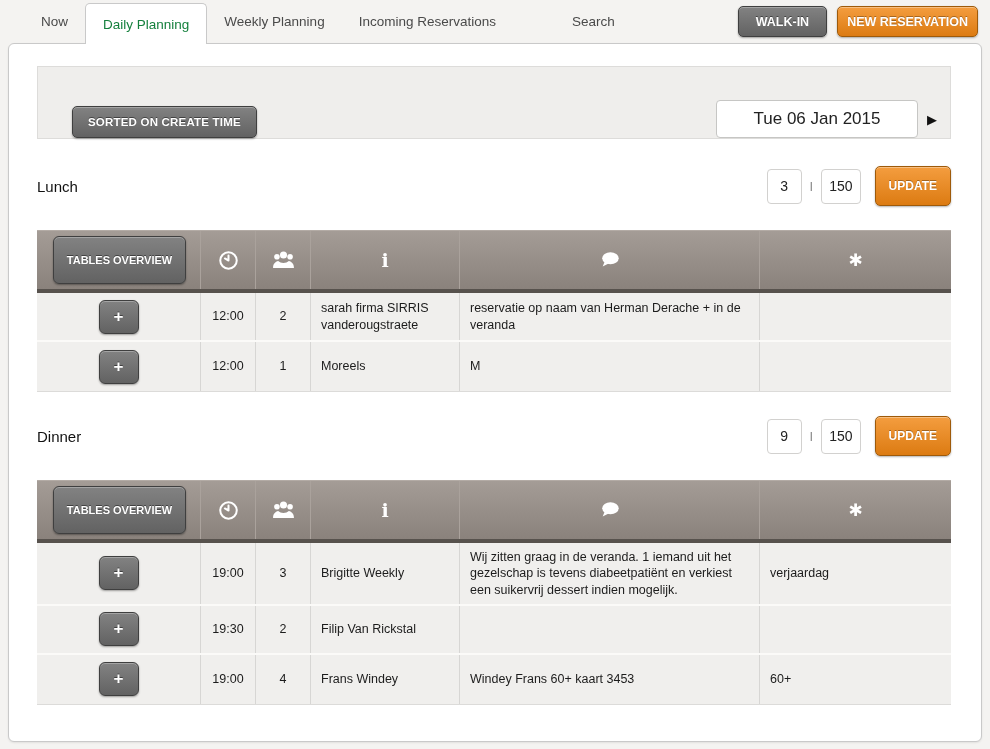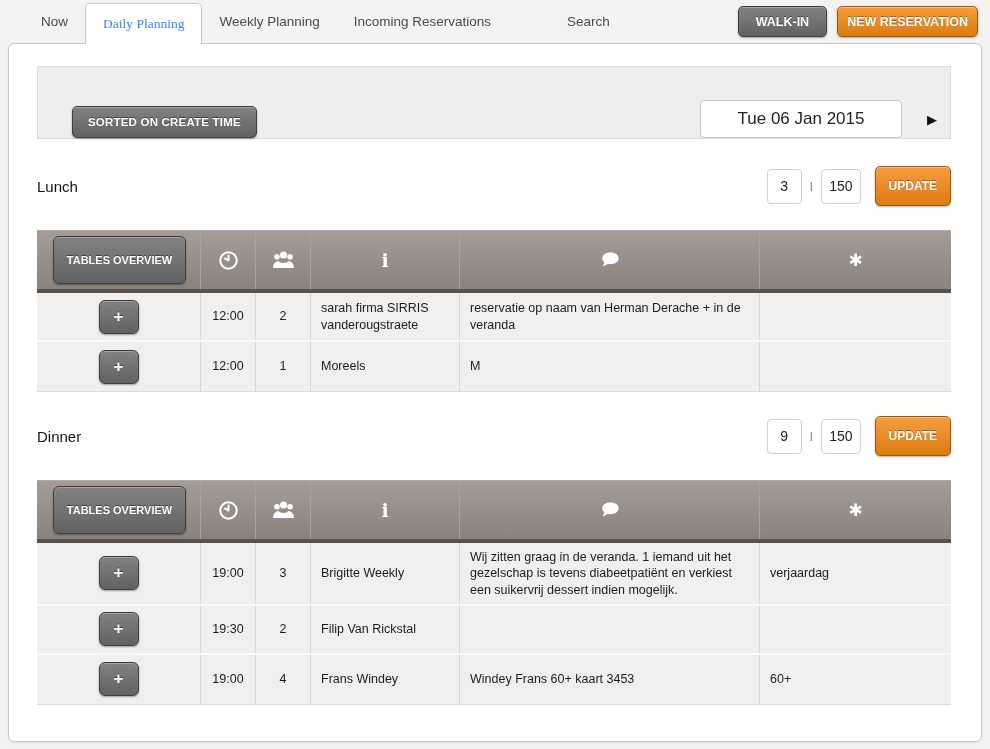--- a/index.html
+++ b/index.html
@@ -4,21 +4,21 @@
 <style>
   * { margin:0; padding:0; box-sizing:border-box; }
   html,body { width:990px; height:749px; }
   body { background:#f4f3f1; font-family:"Liberation Sans", sans-serif; overflow:hidden; }
 
   
   .tabbar { height:43px; display:flex; align-items:center; padding-left:24px; position:relative; z-index:2; }
   .tab { font-size:13.5px; color:#4a4a4a; padding:0 17px; white-space:nowrap; cursor:pointer; }
   .tab-active { align-self:flex-end; height:41px; display:flex; align-items:center;
     background:#fff; border:1px solid #c9c9c9; border-bottom:none; border-radius:5px 5px 0 0;
-    margin-bottom:-1px; position:relative; z-index:3; color:#3b82f6;font-family:Liberation Serif, serif; }
+    margin-bottom:-1px; position:relative; z-index:3; color:#15803d; }
   .tab-search { margin-left:42px; }
   .topbtns { margin-left:auto; display:flex; gap:10px; align-items:center; padding-right:12px; }
 
   
   .btn { display:inline-flex; align-items:center; justify-content:center; color:#fff;
     font-weight:bold; border-radius:5px; cursor:pointer; border:1px solid; white-space:nowrap; }
   .btn-gray { background:linear-gradient(#828282,#626262); border-color:#3f3f3f;
     box-shadow:inset 0 1px 0 rgba(255,255,255,.28), 0 1px 2px rgba(0,0,0,.35);
     text-shadow:0 -1px 0 rgba(0,0,0,.45); }
   .btn-orange { background:linear-gradient(#f49d3f,#dc7b12); border-color:#9e5a0a;
@@ -30,21 +30,21 @@
   
   .card { margin:0 8px; background:#fff; border:1px solid #c9c9c9; border-radius:6px;
     height:699px; padding:22px 30px 0 28px; position:relative; z-index:1;
     box-shadow:0 1px 2px rgba(0,0,0,.08); }
 
   
   .toolbar { height:73px; background:#efeeec; border:1px solid #dddcda; border-radius:0;
     display:flex; align-items:flex-end; justify-content:space-between; padding:0 13px 0 34px;
     margin-bottom:29px; }
   .sortbtn { height:32px; padding:0 15px; font-size:11.5px; letter-spacing:.2px; }
-  .dategroup { display:flex; align-items:center; gap:25px; }
+  .dategroup { display:flex; align-items:center; gap:9px; }
   .datebox { width:202px; height:38px; background:#fff; border:1px solid #c6c6c4; border-radius:4px;
     display:flex; align-items:center; justify-content:center; font-size:17px; color:#222; cursor:pointer; }
   .nextarrow { font-size:13px; color:#111; cursor:pointer; }
 
   
   .section-head { display:flex; align-items:center; margin-bottom:26px; height:36px; }
   .section-title { font-size:15px; color:#111; }
   .counts { margin-left:auto; display:flex; align-items:center; gap:8px; }
   .countbox { min-width:35px; height:35px; padding:0 7px; background:#fff; border:1px solid #d2d1cf;
     border-radius:4px; display:flex; align-items:center; justify-content:center; font-size:14px; color:#222; }

